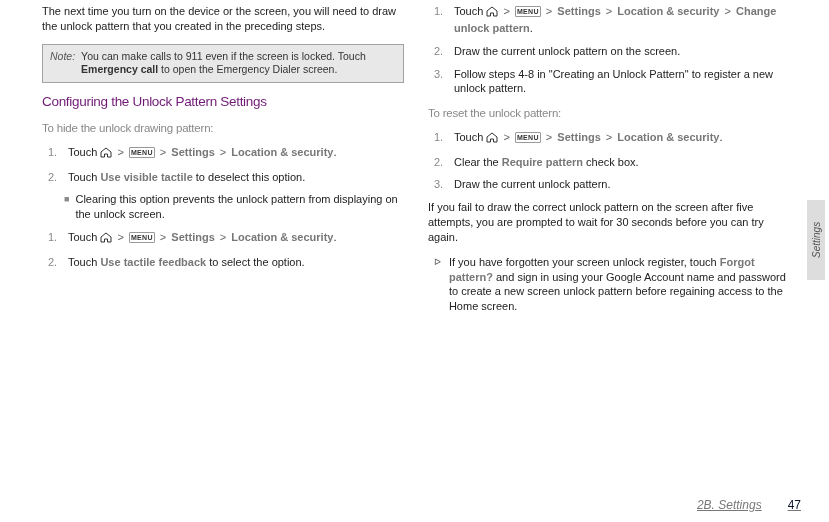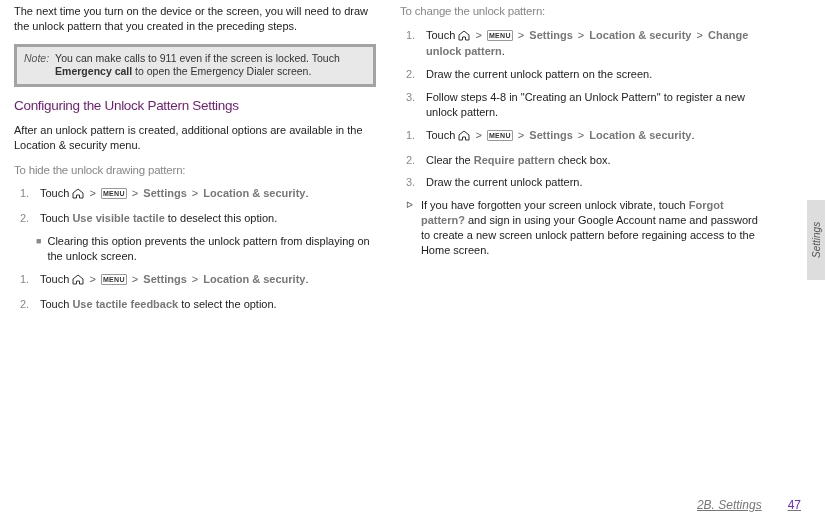--- a/index.html
+++ b/index.html
@@ -11,20 +11,21 @@
     color: #222;
     position: relative;
     background: #fff;
     overflow: hidden;
   }
   .page {
     display: flex;
     padding: 4px 22px 0 14px;
     gap: 24px;
     width: 784px;
+    margin-left: 28px;
   }
   .col {
     flex: 1;
     line-height: 1.35;
   }
   p { margin-bottom: 10px; }
   .bold-grey { color: #777; font-weight: bold; }
   .bold-dark { font-weight: bold; color: #333; }
   .heading-sub {
     color: #888; font-size: 11.5px; margin: 10px 0 8px 0; letter-spacing: -0.2px;
@@ -38,21 +39,21 @@
   .gt { color: #666; font-weight: normal; padding: 0 2px; }
   .icon { display: inline-block; vertical-align: -2px; }
   .menu-icon {
     font-family: 'Arial Narrow', Arial, sans-serif;
     font-size: 7px; letter-spacing: 0.3px; font-weight: bold; color: #333;
     border: 1px solid #999; padding: 0 1px; border-radius: 1px;
     display: inline-block; line-height: 9px; vertical-align: 1px;
   }
   .home-icon svg { width: 12px; height: 11px; }
   .note-box {
-    border: 3px solid #a3a3a3;
+    border: 1px solid #a3a3a3;
     background: #e8e8e8;
     padding: 5px 7px 5px 7px;
     margin: 6px 0 10px 0;
     font-size: 10.5px;
     line-height: 1.3;
     display: flex; gap: 6px;
   }
   .note-label { font-style: italic; color: #555; }
   .note-text { color: #333; }
   .arrow-bullet { display: flex; gap: 8px; padding-left: 6px; margin-bottom: 8px; }
@@ -65,39 +66,38 @@
     background: #ddd;
     writing-mode: vertical-rl; transform: rotate(180deg);
     text-align: center; font-style: italic; font-size: 10px; color: #555;
     display: flex; align-items: center; justify-content: center;
   }
   .footer {
     position: absolute; bottom: 10px; right: 28px;
     font-style: italic; color: #777; font-size: 12px;
     display: flex; align-items: baseline; gap: 26px; text-decoration: underline;
   }
-  .footer .pagenum { font-style: normal; color: #6d28d9; font-size: 12px; }
+  .footer .pagenum { font-style: normal; color: #0f172a; font-size: 12px; }
 </style>
 </head>
 <body>
 
 <div class="page">
 
   <div class="col">
     <p>The next time you turn on the device or the screen, you will need to draw the unlock pattern that you created in the preceding steps.</p>
 
     <div class="note-box">
       <div class="note-label">Note:</div>
       <div class="note-text">
         <span>You can make calls to 911 even if the screen is locked. Touch </span><span class="bold-dark">Emergency call</span><span> to open the Emergency Dialer screen.</span>
       </div>
     </div>
 
     <div class="heading-config">Configuring the Unlock Pattern Settings</div>
-    <p>After an unlock pattern is created, additional options are available in the Location &amp; security menu.</p>
 
     <div class="heading-sub">To hide the unlock drawing pattern:</div>
 
     <div class="numitem">
       <div class="num">1.</div>
       <div class="numtxt">
         <span>Touch </span>
         <span class="icon home-icon"><svg viewBox="0 0 12 11">
               <path d="M1 5 L6 1 L11 5 L11 10 L7.5 10 L7.5 7 L4.5 7 L4.5 10 L1 10 Z" fill="none" stroke="#333" stroke-width="1"></path>
             </svg></span>
@@ -142,21 +142,20 @@
     <div class="numitem">
       <div class="num">2.</div>
       <div class="numtxt">
         <span>Touch </span><span class="bold-grey">Use tactile feedback</span><span> to select the option.</span>
       </div>
     </div>
   </div>
 
   <div class="col">
 
-    <div class="heading-sub" style="margin-top:0">To change the unlock pattern:</div>
 
     <div class="numitem">
       <div class="num">1.</div>
       <div class="numtxt">
         <span>Touch </span>
         <span class="icon home-icon"><svg viewBox="0 0 12 11">
               <path d="M1 5 L6 1 L11 5 L11 10 L7.5 10 L7.5 7 L4.5 7 L4.5 10 L1 10 Z" fill="none" stroke="#333" stroke-width="1"></path>
             </svg></span>
         <span class="gt">&gt;</span>
         <span class="menu-icon">MENU</span>
@@ -172,20 +171,21 @@
     <div class="numitem">
       <div class="num">2.</div>
       <div class="numtxt">Draw the current unlock pattern on the screen.</div>
     </div>
 
     <div class="numitem">
       <div class="num">3.</div>
       <div class="numtxt">Follow steps 4-8 in "Creating an Unlock Pattern" to register a new unlock pattern.</div>
     </div>
 
+    <div class="heading-sub">To reset the unlock pattern:</div>
 
     <div class="numitem">
       <div class="num">1.</div>
       <div class="numtxt">
         <span>Touch </span>
         <span class="icon home-icon"><svg viewBox="0 0 12 11">
               <path d="M1 5 L6 1 L11 5 L11 10 L7.5 10 L7.5 7 L4.5 7 L4.5 10 L1 10 Z" fill="none" stroke="#333" stroke-width="1"></path>
             </svg></span>
         <span class="gt">&gt;</span>
         <span class="menu-icon">MENU</span>
@@ -202,25 +202,26 @@
         <span>Clear the </span><span class="bold-grey">Require pattern</span><span> check box.</span>
       </div>
     </div>
 
     <div class="numitem">
       <div class="num">3.</div>
       <div class="numtxt">Draw the current unlock pattern.</div>
     </div>
 
 
+    <p>If you fail to draw the correct unlock pattern on the screen after five attempts, you are prompted to wait for 30 seconds before you can try again.</p>
 
     <div class="arrow-bullet">
       <div class="caret">ᐅ</div>
       <div>
-        <span>If you have forgotten your screen unlock vibrate, touch </span><span class="bold-grey">Forgot pattern?</span><span> and sign in using your Google Account name and password to create a new screen unlock pattern before regaining access to the Home screen.</span>
+        <span>If you have forgotten your screen unlock register, touch </span><span class="bold-grey">Forgot pattern?</span><span> and sign in using your Google Account name and password to create a new screen unlock pattern before regaining access to the Home screen.</span>
       </div>
     </div>
 
   </div>
 </div>
 
 <div class="side-tab">Settings</div>
 
 <div class="footer">
   <span>2B. Settings</span>

